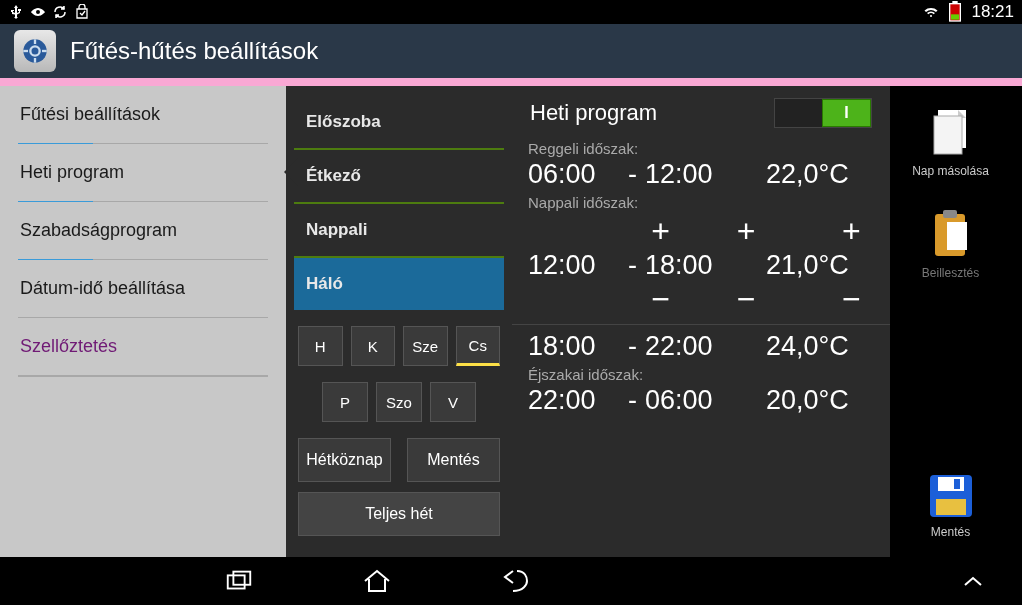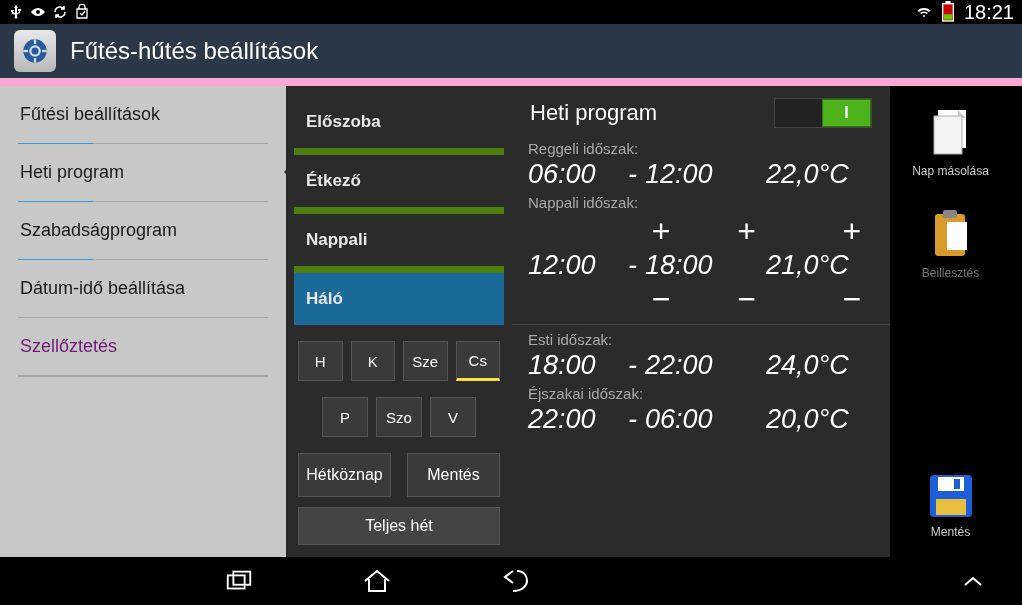--- a/index.html
+++ b/index.html
@@ -18,42 +18,42 @@
   .main { display: flex; height: 471px; }
   
   .left-menu { width: 286px; background: #c8c8c8; display: flex; flex-direction: column; position: relative; }
   .left-item { padding: 18px 20px; font-size: 18px; color: #1a1a1a; cursor: pointer; }
   .left-item.disabled { color: #701a75; }
   .left-sep { height: 1px; background: linear-gradient(90deg, #3a9bd9 30%, #a8a8a8 30%); margin: 0 18px; }
   .left-sep.plain { background: #a8a8a8; }
   .arrow-pointer { position: absolute; right: -12px; top: 72px; width: 0; height: 0; border-top: 14px solid transparent; border-bottom: 14px solid transparent; border-right: 14px solid #2b2b2b; }
   
   .mid-panel { width: 226px; background: #2b2b2b; display: flex; flex-direction: column; padding: 10px 8px 12px 8px; gap: 0; }
-  .room-item { padding: 16px 12px; font-size: 17px; color: #e8e8e8; font-weight: bold; cursor: pointer; border-top: 7px solid #4d7c0f; }
+  .room-item { padding: 16px 12px; font-size: 17px; color: #e8e8e8; font-weight: bold; cursor: pointer; border-top: 2px solid #4d7c0f; }
   .room-item:first-child { border-top: none; }
   .room-item.selected { background: #1b6a9a; }
   
   .day-grid { display: flex; gap: 8px; margin-top: 16px; padding: 0 4px; }
   .day-btn { flex: 1; height: 40px; background: #3a3a3a; border: 1px solid #555; color: #fff; font-size: 15px; display: flex; align-items: center; justify-content: center; cursor: pointer; }
   .day-btn.sel { border-bottom: 3px solid #fde047; }
   
   .group-row { display: flex; gap: 16px; margin-top: 16px; padding: 0 4px; }
   .group-btn { flex: 1; height: 44px; background: #3a3a3a; border: 1px solid #555; color: #fff; font-size: 16px; display: flex; align-items: center; justify-content: center; cursor: pointer; }
   .full-week { margin: 10px 4px 0 4px; height: 44px; background: #444; border: 1px solid #555; color: #fff; font-size: 16px; display: flex; align-items: center; justify-content: center; cursor: pointer; }
   
   .prog-panel { width: 378px; background: #2b2b2b; display: flex; flex-direction: column; padding: 8px 0 0 0; }
   .prog-header { display: flex; align-items: center; justify-content: space-between; padding: 4px 18px 10px 18px; }
   .prog-title { color: #fff; font-size: 22px; }
   .toggle { width: 98px; height: 30px; background: #222; border: 1px solid #444; position: relative; display: flex; }
   .toggle-half { flex: 1; }
   .toggle-on { background: #4db31a; display: flex; align-items: center; justify-content: center; color: #fff; font-size: 16px; font-weight: bold; border: 1px solid #2a7a00; }
   
   .period-block { padding: 2px 16px; }
   .period-label { color: #aaa; font-size: 15px; margin-bottom: 2px; }
-  .time-row { display: flex; align-items: center; gap: 8px; font-style: italic; }
+  .time-row { display: flex; align-items: center; gap: 8px; }
   .time-cell { color: #fff; font-size: 27px; min-width: 92px; text-align: left; }
   .dash { color: #fff; font-size: 27px; }
   .temp-cell { color: #fff; font-size: 27px; margin-left: auto; min-width: 108px; text-align: left; }
   .pm-btn { color: #fff; font-size: 32px; text-align: center; cursor: pointer; flex: 1; }
   .pm-container { display: flex; gap: 40px; width: 100%; padding-left: 130px; }
   .divider-h { height: 1px; background: #444; margin: 4px 0; }
   
   .right-actions { width: 121px; background: #000; display: flex; flex-direction: column; align-items: center; padding-top: 18px; gap: 28px; }
   .action { display: flex; flex-direction: column; align-items: center; gap: 6px; cursor: pointer; }
   .action-icon { width: 46px; height: 54px; }
@@ -99,21 +99,21 @@
           <path d="M8 13a1 1 0 100-2 1 1 0 000 2zM4 9a6 6 0 018 0l-1.3 1.3a4 4 0 00-5.4 0zM1.5 6.5a10 10 0 0113 0L13 8a8 8 0 00-10 0z"></path>
         </svg>
       </span>
     <span class="status-icon">
         <svg viewBox="0 0 12 16">
           <rect x="2" y="2" width="8" height="13" fill="#c00" stroke="#fff"></rect>
           <rect x="4" y="0" width="4" height="2" fill="#fff"></rect>
           <rect x="3" y="10" width="6" height="4" fill="#6c0"></rect>
         </svg>
       </span>
-    <span style="font-size:20px;">18:21</span>
+    <span style="font-size:17px;">18:21</span>
   </div>
 </div>
 
 <div class="title-bar">
   <div class="app-icon">
     <svg class="gear" viewBox="0 0 24 24">
         <circle cx="12" cy="12" r="10" fill="#2a5a9a"></circle>
         <path fill="#cde" d="M12 7a5 5 0 100 10 5 5 0 000-10zm0 2a3 3 0 110 6 3 3 0 010-6z"></path>
         <g fill="#cde">
           <rect x="11" y="2" width="2" height="4"></rect>
@@ -202,21 +202,20 @@
       </div>
       <div class="time-row pm-container" style="padding-left:110px;">
         <span class="pm-btn">−</span>
         <span class="pm-btn">−</span>
         <span class="pm-btn" style="margin-left:20px;">−</span>
       </div>
     </div>
     <div class="divider-h"></div>
 
     <div class="period-block">
-      <div class="period-label">Esti időszak:</div>
       <div class="time-row">
         <span class="time-cell">18:00</span>
           <span class="dash">-</span>
         <span class="time-cell">22:00</span>
         <span class="temp-cell">24,0°C</span>
       </div>
     </div>
 
     <div class="period-block">
       <div class="period-label">Éjszakai időszak:</div>

